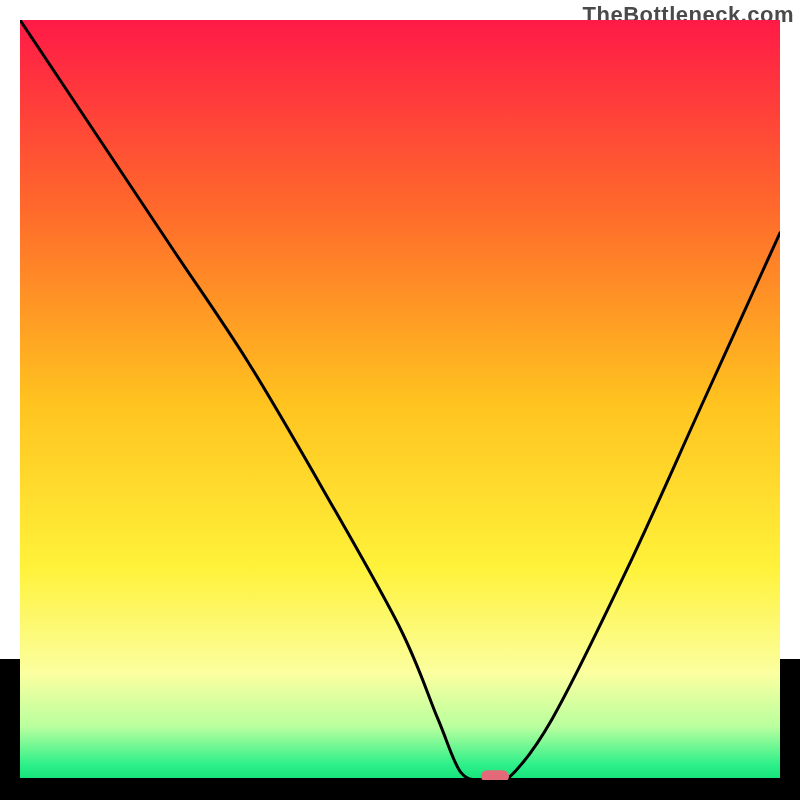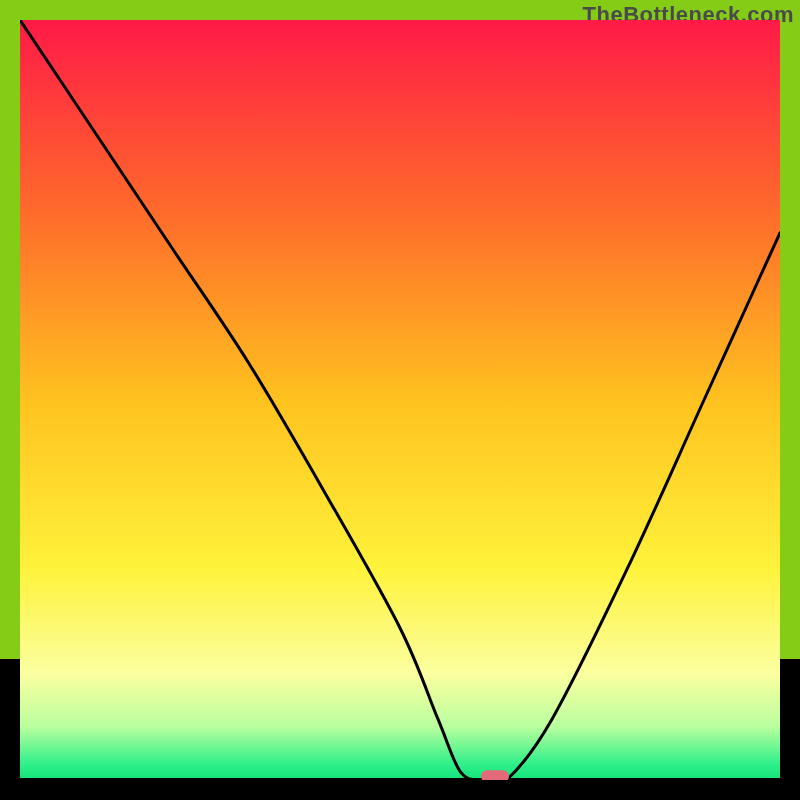--- a/index.html
+++ b/index.html
@@ -8,21 +8,21 @@
     width: 800px;
     height: 800px;
     background: #000;
     overflow: hidden;
     font-family: Arial, Helvetica, sans-serif;
   }
   .frame {
     position: relative;
     width: 800px;
     height: 659px;
-    background: #84cc16;
+    background: #ffffff;
   }
   .plot {
     position: absolute;
     left: 20px;
     top: 20px;
     width: 760px;
     height: 760px;
   }
   .plot svg {
     display: block;

